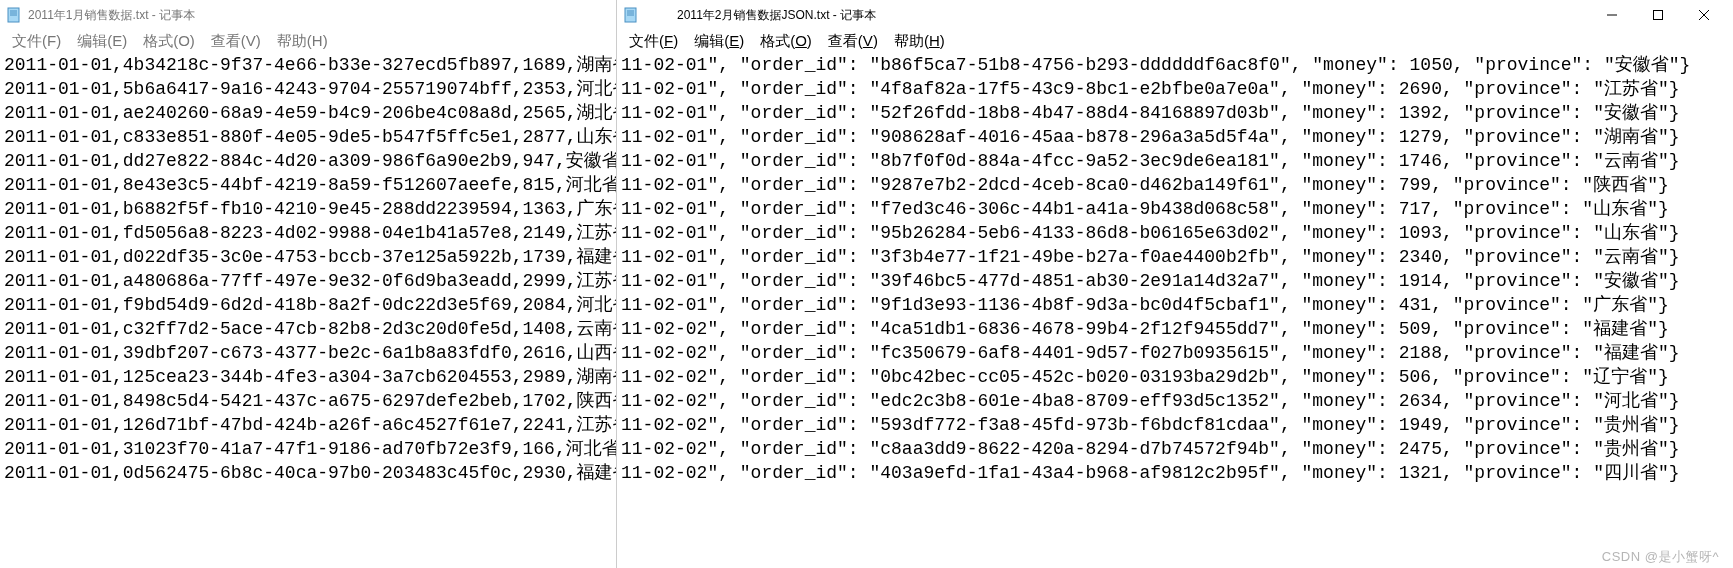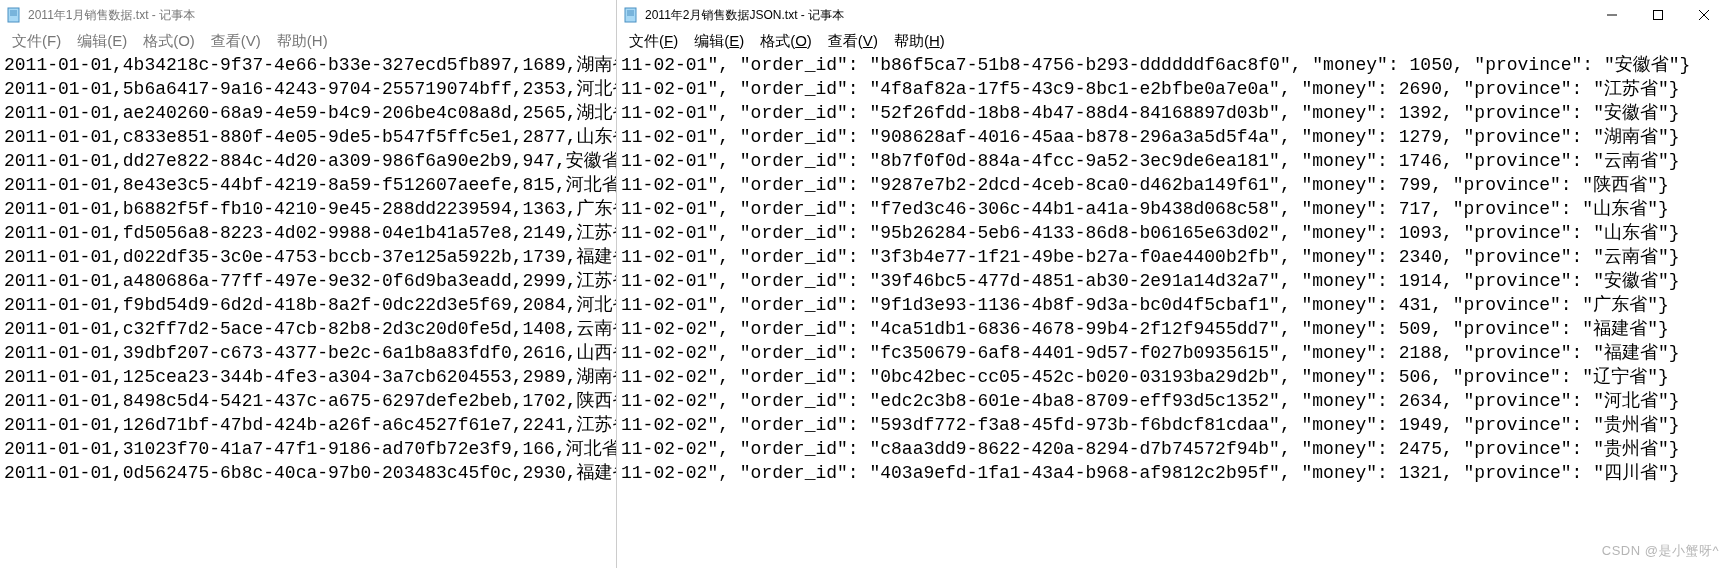--- a/index.html
+++ b/index.html
@@ -25,21 +25,21 @@
 
 .titlebar {
   display: flex;
   align-items: center;
   height: 30px;
   padding: 0 6px;
   background: #fff;
   color: #777;
   font-size: 12px;
 }
-.titlebar.active { color: #000; }
+.titlebar.active { color: #000; gap: 32px; }
 .titlebar .icon {
   width: 16px; height: 16px; margin-right: 6px;
   display: inline-flex; align-items: center; justify-content: center;
 }
 .titlebar .spacer { flex: 1; }
 .win-controls { display: flex; align-items: center; }
 .win-btn {
   width: 46px; height: 30px;
   display: flex; align-items: center; justify-content: center;
   color: #222;
@@ -66,21 +66,21 @@
   font-family: Consolas, "Courier New", monospace;
   font-size: 18px;
   line-height: 24px;
   color: #000;
   padding: 1px 4px 0 4px;
 }
 
 .watermark {
   position: absolute;
   right: 14px;
-  bottom: 8px;
+  bottom: 2px;
   font-size: 13px;
   color: rgba(120,120,120,0.55);
   letter-spacing: .5px;
   pointer-events: none;
   text-shadow: 0 0 2px #fff;
 }
 </style>
 </head>
 <body>
 

